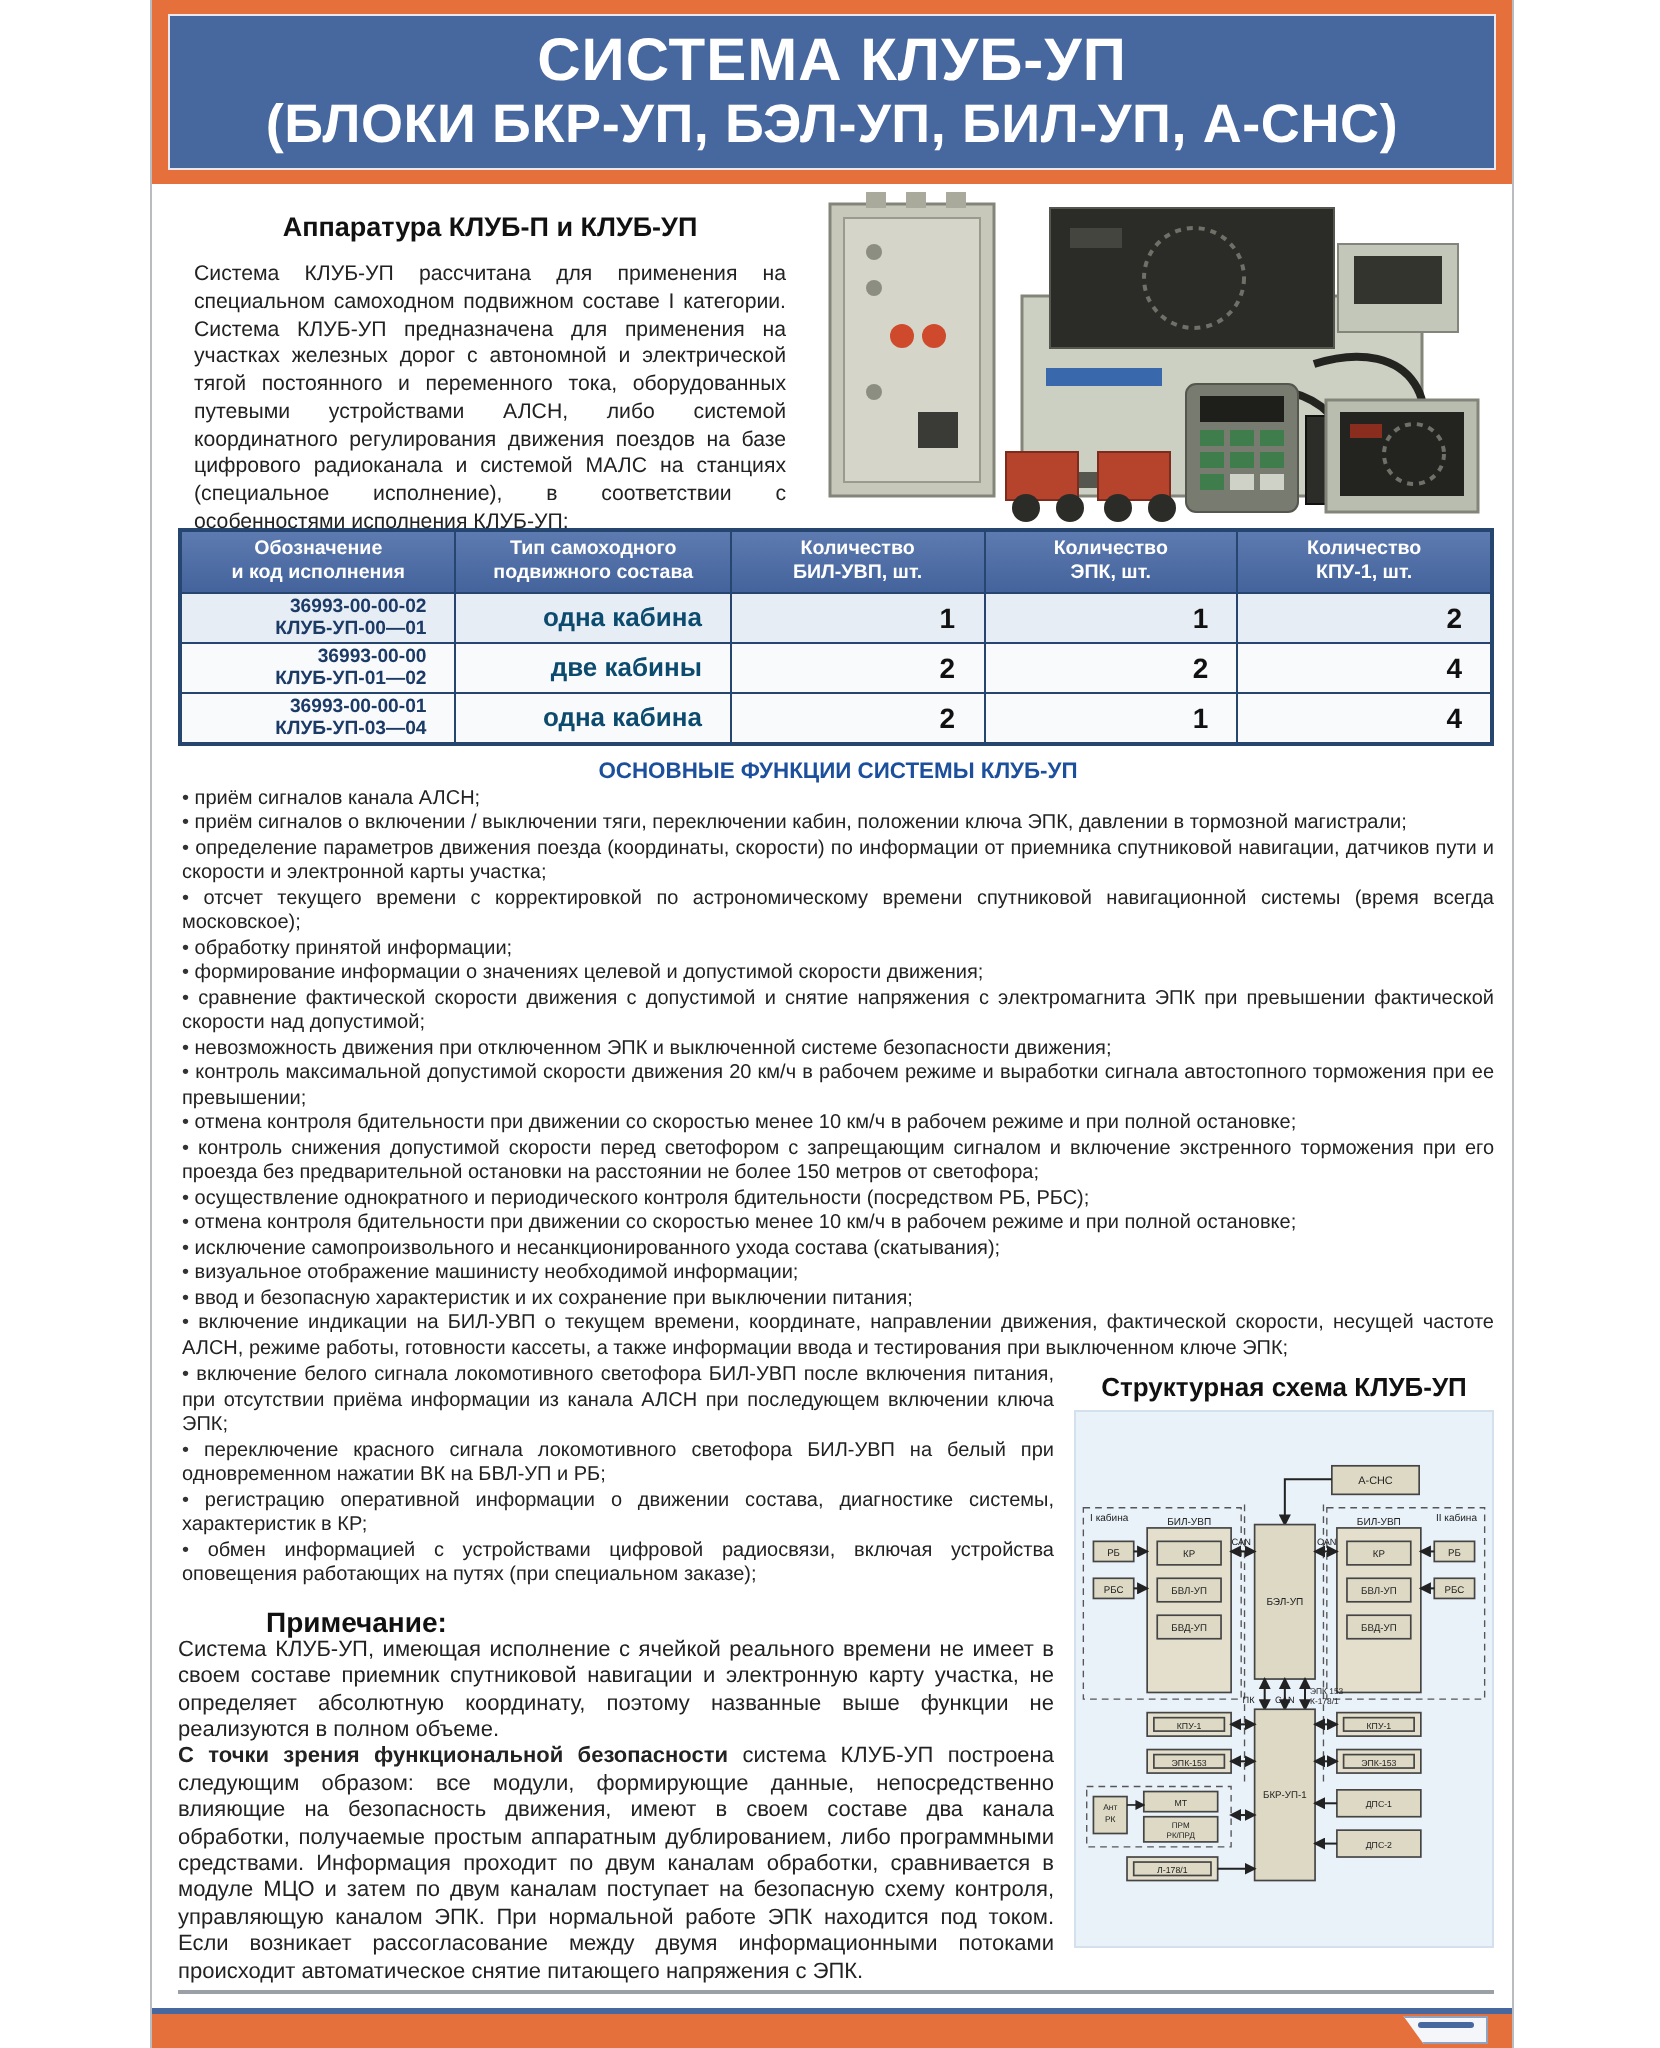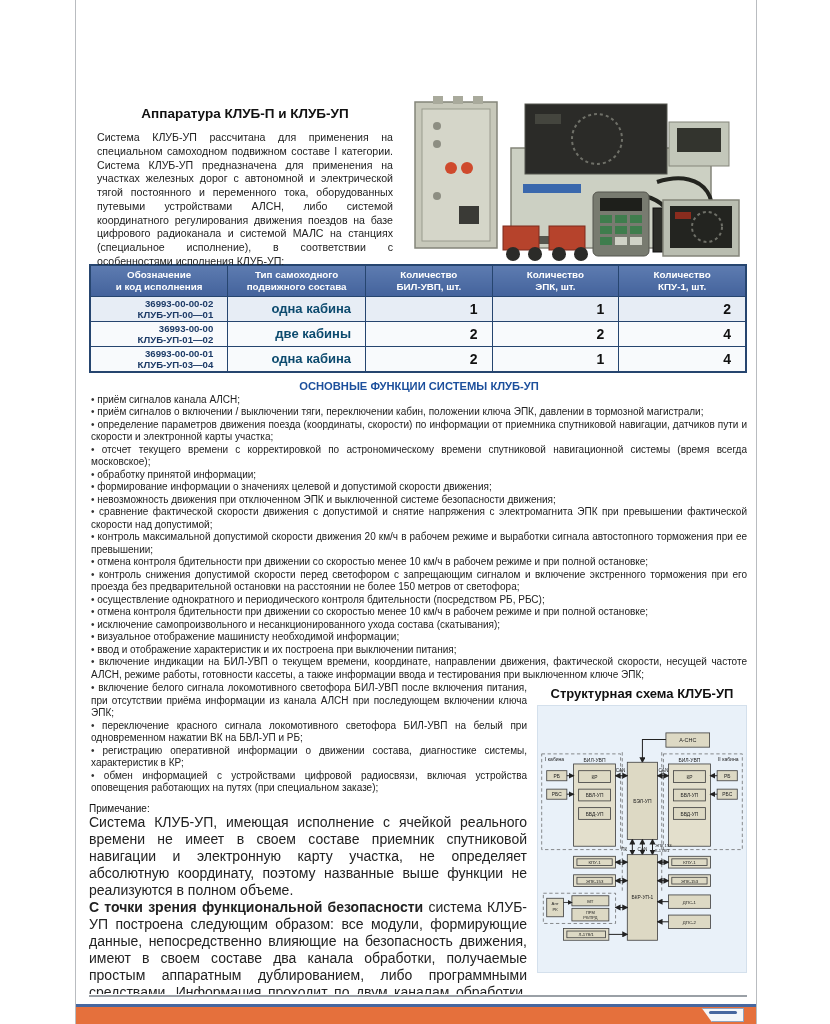--- a/index.html
+++ b/index.html
@@ -42,37 +42,43 @@
   ul.fn li { font-size:10px; line-height:1.25; color:#222; text-align:justify; padding-left:2px; }
   ul.fn li::before { content:"• "; color:#333; }
   
   .split { display:flex; margin-top:1px; }
   .split-left { width:438px; }
   .split-right { flex:1; padding-left:10px; }
   .diag-title { font-weight:bold; font-size:13px; color:#111; text-align:center; margin:4px 0 4px 0; }
   .diag-panel { background:#e9f1f9; border:1px solid #d4e0ec; padding:2px; }
   
   .notes { margin-top:8px; width:438px; }
-  .notes-heading { font-weight:normal; font-size:10px; color:#111; }
-  .notes p { font-size:14px; line-height:1.22; color:#222; text-align:justify; }
+  .notes-heading { font-weight:bold; font-size:14px; color:#111;margin-left:44px; }
+  .notes p { font-size:11px; line-height:1.22; color:#222; text-align:justify; }
   .bold-lead { font-weight:bold; }
   
   .bottom-rule { position:absolute; left:13px; right:9px; bottom:27px; height:2px; background:#9aa0a6; }
   .footer-band { position:absolute; bottom:0; left:0; right:0; height:20px; background:#e5703c;
                  border-top:3px solid #47679f; }
   .publisher-logo { position:absolute; right:12px; bottom:2px; width:46px; height:14px; background:#f4f6f9;
                     clip-path:polygon(8% 0,100% 0,100% 100%,30% 100%); border:1px solid #8fa3c0; }
   .logo-wave { position:absolute; right:6px; top:2px; width:28px; height:3px; background:#47679f; border-radius:2px; }
   svg text { font-family:"Liberation Sans", sans-serif; }
 </style>
 </head>
 <body>
 
 <div class="sheet">
 
+  <div class="header-band">
+    <div class="title-box">
+      <div class="title-line1">СИСТЕМА КЛУБ-УП</div>
+      <div class="title-line2">(БЛОКИ БКР-УП, БЭЛ-УП, БИЛ-УП, А-СНС)</div>
+    </div>
+  </div>
 
   <div class="content">
 
     <div class="apparatus-row">
       <div class="apparatus-text">
         <div class="apparatus-heading">Аппаратура КЛУБ-П и КЛУБ-УП</div>
         <div class="apparatus-par">Система КЛУБ-УП рассчитана для применения на специальном самоходном подвижном составе I категории. Система КЛУБ-УП предназначена для применения на участках железных дорог с автономной и электрической тягой постоянного и переменного тока, оборудованных путевыми устройствами АЛСН, либо системой координатного регулирования движения поездов на базе цифрового радиоканала и системой МАЛС на станциях (специальное исполнение), в соответствии с особенностями исполнения КЛУБ-УП:</div>
       </div>
       <div class="photo-wrap">
         <svg width="338" height="166" viewBox="0 0 338 166">
@@ -182,30 +188,30 @@
     </table>
 
     <div class="fn-heading">ОСНОВНЫЕ ФУНКЦИИ СИСТЕМЫ КЛУБ-УП</div>
     <ul class="fn">
       <li>приём сигналов канала АЛСН;</li>
       <li>приём сигналов о включении / выключении тяги, переключении кабин, положении ключа ЭПК, давлении в тормозной магистрали;</li>
       <li>определение параметров движения поезда (координаты, скорости) по информации от приемника спутниковой навигации, датчиков пути и скорости и электронной карты участка;</li>
       <li>отсчет текущего времени с корректировкой по астрономическому времени спутниковой навигационной системы (время всегда московское);</li>
       <li>обработку принятой информации;</li>
       <li>формирование информации о значениях целевой и допустимой скорости движения;</li>
+      <li>сравнение фактической скорости движения с допустимой и снятие напряжения с электромагнита ЭПК при превышении фактической скорости над допустимой;</li>
       <li>невозможность движения при отключенном ЭПК и выключенной системе безопасности движения;</li>
-      <li>сравнение фактической скорости движения с допустимой и снятие напряжения с электромагнита ЭПК при превышении фактической скорости над допустимой;</li>
       <li>контроль максимальной допустимой скорости движения 20 км/ч в рабочем режиме и выработки сигнала автостопного торможения при ее превышении;</li>
       <li>отмена контроля бдительности при движении со скоростью менее 10 км/ч в рабочем режиме и при полной остановке;</li>
       <li>контроль снижения допустимой скорости перед светофором с запрещающим сигналом и включение экстренного торможения при его проезда без предварительной остановки на расстоянии не более 150 метров от светофора;</li>
       <li>осуществление однократного и периодического контроля бдительности (посредством РБ, РБС);</li>
       <li>отмена контроля бдительности при движении со скоростью менее 10 км/ч в рабочем режиме и при полной остановке;</li>
       <li>исключение самопроизвольного и несанкционированного ухода состава (скатывания);</li>
       <li>визуальное отображение машинисту необходимой информации;</li>
-      <li>ввод и отображение характеристик и их построена при выключении питания;</li>
+      <li>ввод и безопасную характеристик и их сохранение при выключении питания;</li>
       <li>включение индикации на БИЛ-УВП о текущем времени, координате, направлении движения, фактической скорости, несущей частоте АЛСН, режиме работы, готовности кассеты, а также информации ввода и тестирования при выключенном ключе ЭПК;</li>
     </ul>
 
     <div class="split">
       <div class="split-left">
         <ul class="fn">
           <li>включение белого сигнала локомотивного светофора БИЛ-УВП после включения питания, при отсутствии приёма информации из канала АЛСН при последующем включении ключа ЭПК;</li>
           <li>переключение красного сигнала локомотивного светофора БИЛ-УВП на белый при одновременном нажатии ВК на БВЛ-УП и РБ;</li>
           <li>регистрацию оперативной информации о движении состава, диагностике системы, характеристик в КР;</li>
           <li>обмен информацией с устройствами цифровой радиосвязи, включая устройства оповещения работающих на путях (при специальном заказе);</li>

